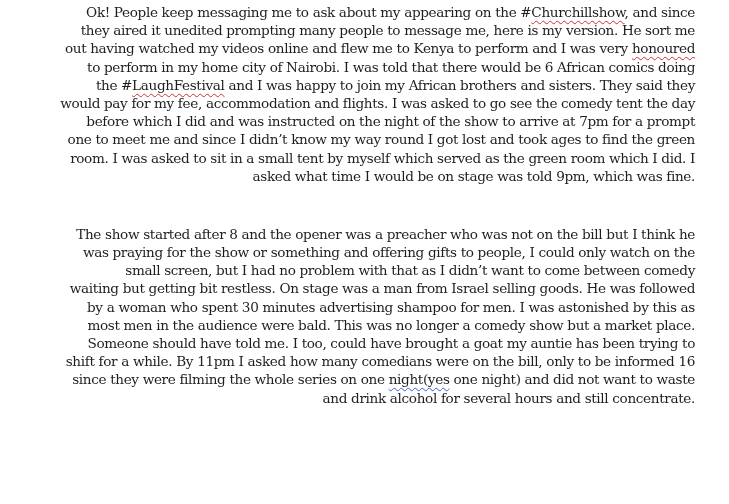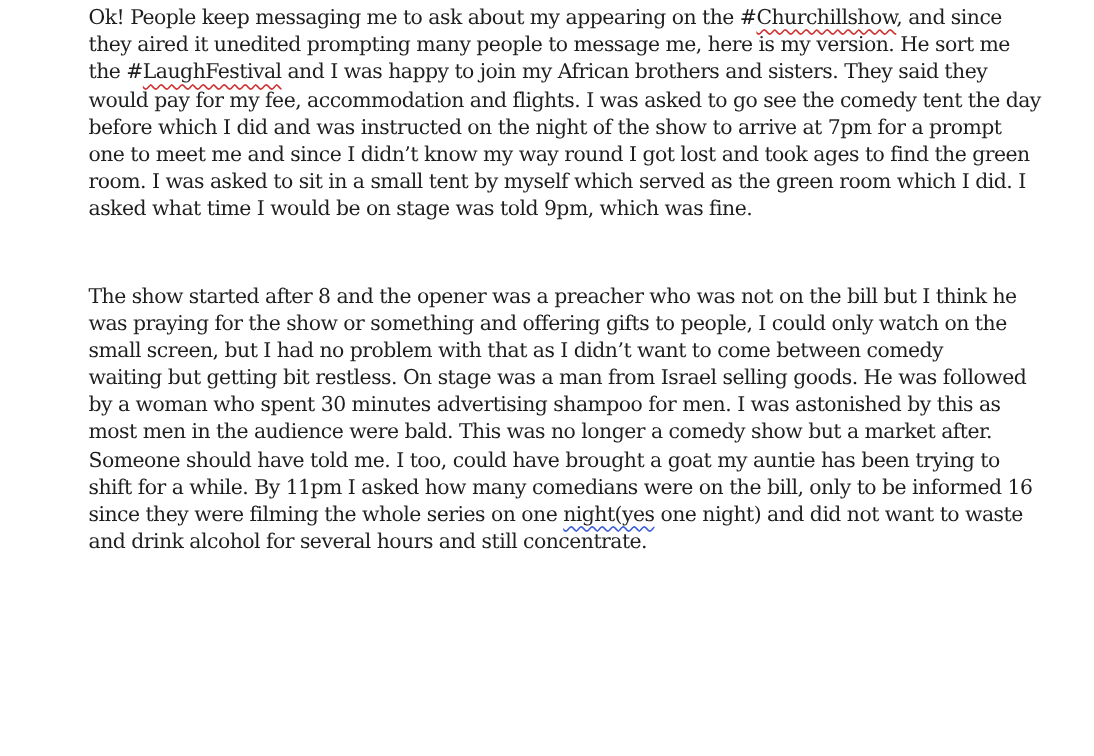--- a/index.html
+++ b/index.html
@@ -26,20 +26,21 @@
       word-spacing: 0px;
     }
     .para {
       margin: 0;
       padding: 0;
       white-space: nowrap;
     }
     .line {
       display: block;
       height: 18.2px;
+      text-align: right;
     }
     .gap {
       height: 40px;
     }
     .spell {
       text-decoration: underline wavy #d03030;
       text-decoration-thickness: 1px;
       text-underline-offset: 3px;
     }
     .grammar {
@@ -49,33 +50,35 @@
       margin-top: 19px;
     }
   </style>
 </head>
 <body>
 
 <div class="doc">
   <div class="para" id="para-0">
       <span class="line"><span>Ok! People keep messaging me to ask about my appearing on the #</span><span class="spell">Churchillshow</span><span>, and since</span></span>
       <span class="line"><span>they aired it unedited prompting many people to message me, here is my version. He sort me</span></span>
+      <span class="line"><span>out having watched my videos online and flew me to Kenya to perform and I was very </span><span class="spell">honoured</span></span>
+      <span class="line"><span>to perform in my home city of Nairobi. I was told that there would be 6 African comics doing</span></span>
       <span class="line"><span>the #</span><span class="spell">LaughFestival</span><span> and I was happy to join my African brothers and sisters. They said they</span></span>
       <span class="line"><span>would pay for my fee, accommodation and flights. I was asked to go see the comedy tent the day</span></span>
       <span class="line"><span>before which I did and was instructed on the night of the show to arrive at 7pm for a prompt</span></span>
       <span class="line"><span>one to meet me and since I didn’t know my way round I got lost and took ages to find the green</span></span>
       <span class="line"><span>room. I was asked to sit in a small tent by myself which served as the green room which I did. I</span></span>
       <span class="line"><span>asked what time I would be on stage was told 9pm, which was fine.</span></span>
     </div>
   <div class="gap"></div>
   <div class="para" id="para-1">
       <span class="line"><span>The show started after 8 and the opener was a preacher who was not on the bill but I think he</span></span>
       <span class="line"><span>was praying for the show or something and offering gifts to people, I could only watch on the</span></span>
       <span class="line"><span>small screen, but I had no problem with that as I didn’t want to come between comedy</span></span>
       <span class="line"><span>waiting but getting bit restless. On stage was a man from Israel selling goods. He was followed</span></span>
       <span class="line"><span>by a woman who spent 30 minutes advertising shampoo for men. I was astonished by this as</span></span>
-      <span class="line"><span>most men in the audience were bald. This was no longer a comedy show but a market after.</span></span>
+      <span class="line"><span>most men in the audience were bald. This was no longer a comedy show but a market place.</span></span>
       <span class="line"><span>Someone should have told me. I too, could have brought a goat my auntie has been trying to</span></span>
       <span class="line"><span>shift for a while. By 11pm I asked how many comedians were on the bill, only to be informed 16</span></span>
       <span class="line"><span>since they were filming the whole series on one </span><span class="grammar">night(yes</span><span> one night) and did not want to waste</span></span>
       <span class="line"><span>and drink alcohol for several hours and still concentrate.</span></span>
     </div>
 </div>
 
 </body></html>

